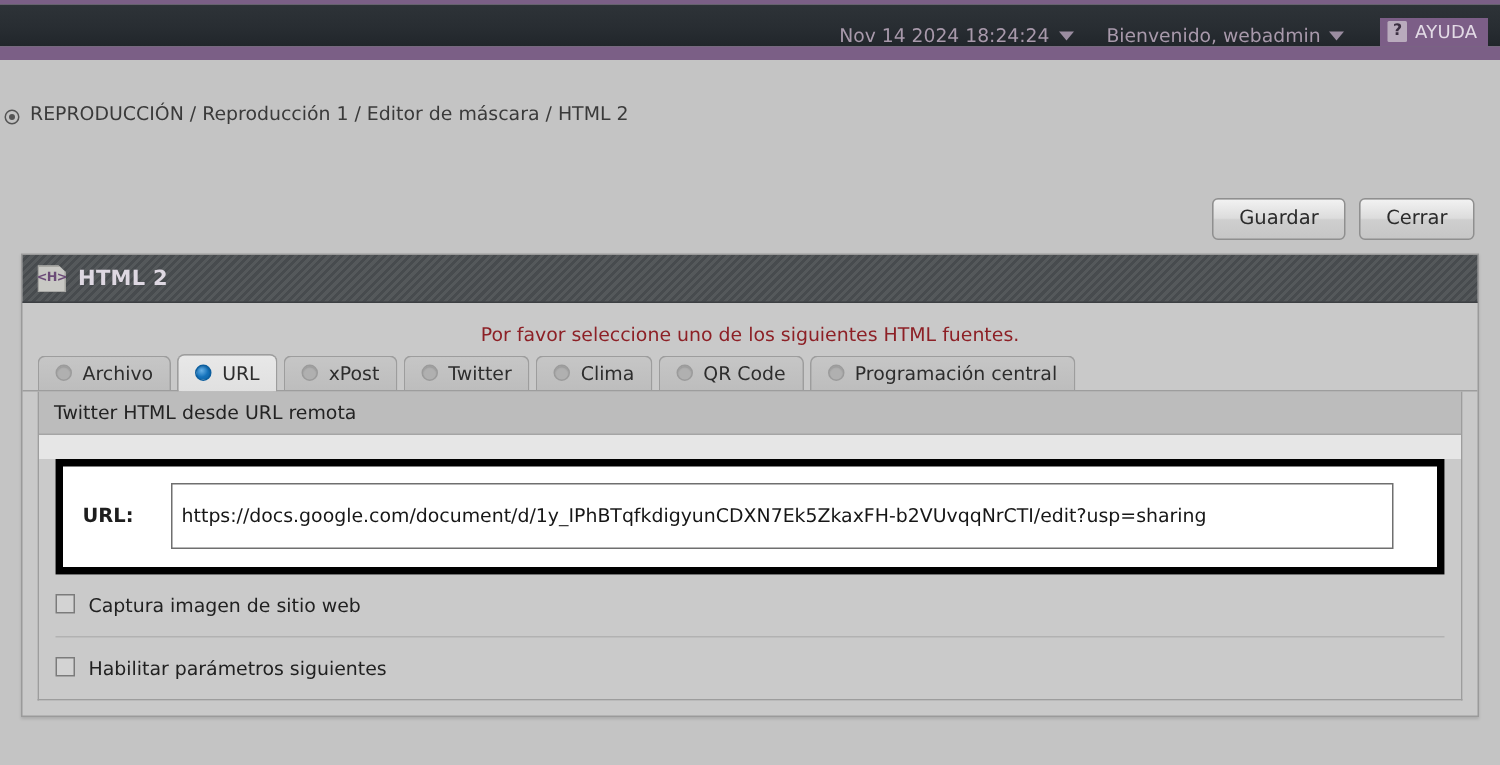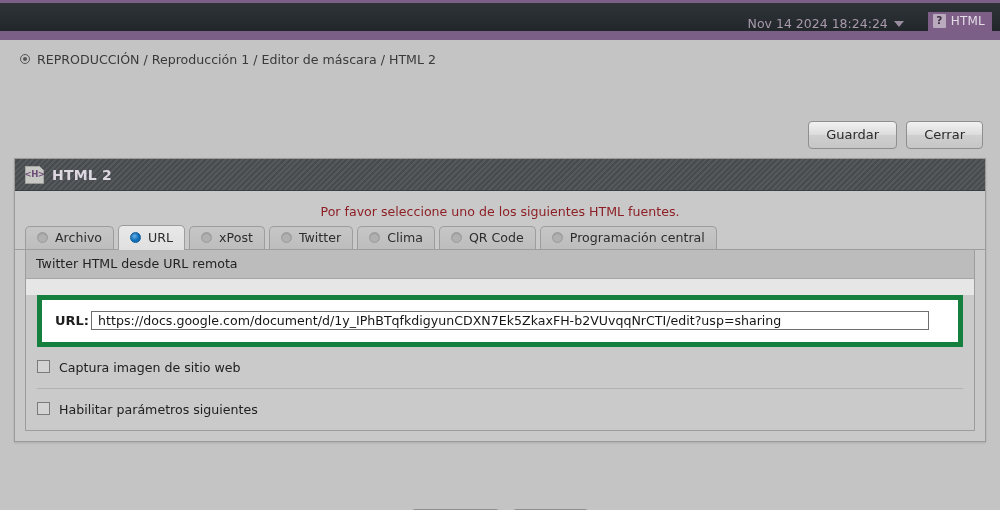--- a/index.html
+++ b/index.html
@@ -51,25 +51,25 @@
     line-height: 12px;
     width: 13px; height: 14px;
     text-align: center;
     border-radius: 1px;
   }
   .purple-strip { height: 9px; background: #7b5f86; }
 
   
   .breadcrumb {
     height: 26px;
-    display: flex; align-items: center;
-    padding-left: 20px;
+    display: flex; align-items: flex-end;
+    padding-left: 3px;
     font-size: 12.6px;
     color: #3a3a3a;
-    margin-top: 6px;
+    margin-top: 17px;
   }
   .bc-bullet {
     width: 10px; height: 10px; border-radius: 50%;
     border: 1.5px solid #555;
     margin-right: 7px;
     position: relative;
     flex: none;
   }
   .bc-bullet::after {
     content: ""; position: absolute;
@@ -191,36 +191,36 @@
     border-bottom: 1px solid #a5a5a5;
     font-size: 12.6px;
     color: #232323;
     padding: 6px 0 7px 10px;
   }
   .section-body { background: #cacaca; padding: 0; }
 
   
   .url-highlight {
     margin: 16px 11px 0 11px;
-    border: 5px solid #15803d;
+    border: 5px solid #000000;
     background: #ffffff;
     padding: 11px 29px 12px 13px;
-    display: flex; align-items: center; gap: 2px;
+    display: flex; align-items: center; gap: 25px;
   }
   .url-label { font-size: 13px; font-weight: bold; color: #1e1e1e; }
   .url-input {
     flex: 1;
     font-family: "DejaVu Sans", "Liberation Sans", sans-serif;
     font-size: 12.6px;
     color: #161616;
     padding: 4px 6px 5px;
     border: 1px solid #6f6f6f;
     background: #fff;
     outline: none;
-    height: 19px;
+    height: 44px;
   }
 
   .divider { height: 1px; background: #b2b2b2; margin: 0 11px; }
 
   .check-row {
     display: flex; gap: 9px;
     padding: 13px 0 13px 11px;
     font-size: 12.6px; color: #212121;
   }
   .cbox {
@@ -239,23 +239,27 @@
 </head>
 <body>
 
 <div class="topbar-accent"></div>
 
 <div class="topbar">
   <div class="topbar-item">
     <span>Nov 14 2024 18:24:24</span>
     <i class="caret-down"></i>
   </div>
+  <div class="topbar-item">
+    <span>Bienvenido, webadmin</span>
+    <i class="caret-down"></i>
+  </div>
   <div class="help-badge">
     <span class="help-q">?</span>
-    <span>HTML</span>
+    <span>AYUDA</span>
   </div>
 </div>
 
 <div class="purple-strip"></div>
 
 <div class="breadcrumb">
   <span class="bc-bullet"></span>
   <span>REPRODUCCIÓN / Reproducción 1 / Editor de máscara / HTML 2</span>
 </div>
 

